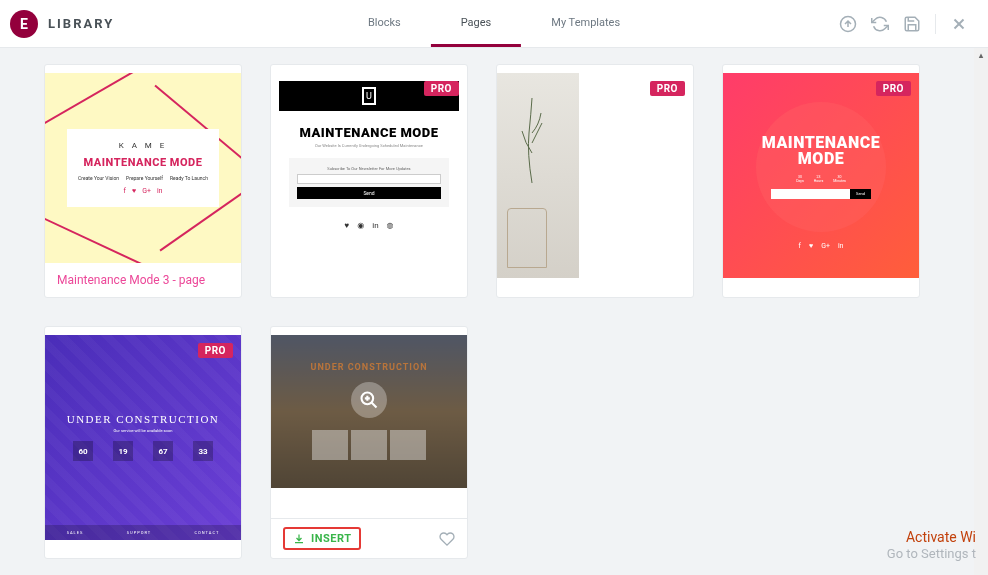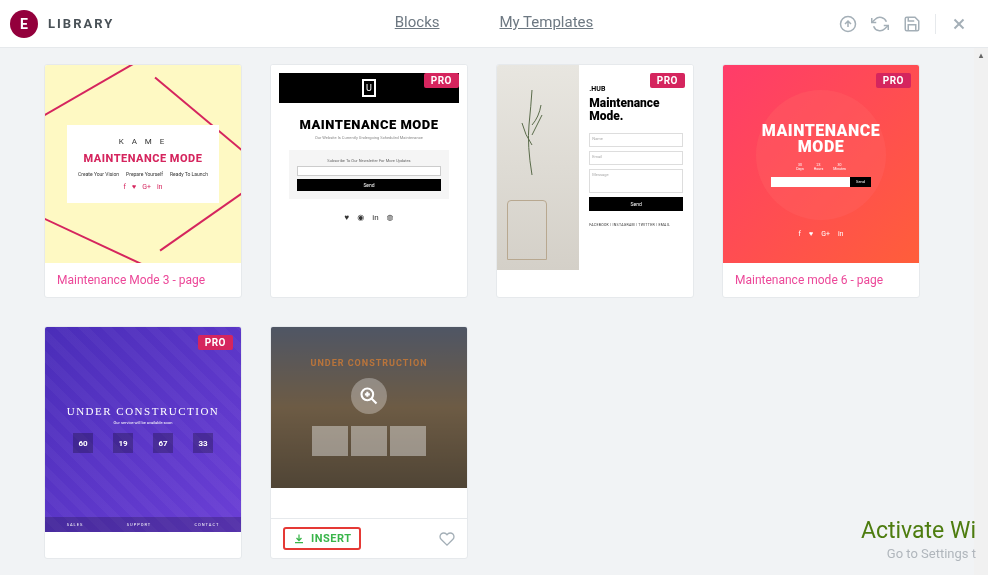--- a/index.html
+++ b/index.html
@@ -3,29 +3,29 @@
 <meta charset="utf-8">
 <style>
 * { box-sizing: border-box; margin: 0; padding: 0; }
 body { font-family: -apple-system, BlinkMacSystemFont, "Segoe UI", Roboto, sans-serif; background: #f1f3f5; width: 988px; height: 575px; overflow: hidden; position: relative; }
 
 .header { background: #fff; height: 48px; display: flex; align-items: center; border-bottom: 1px solid #e6e9ec; position: relative; }
 .logo-area { display: flex; align-items: center; gap: 10px; padding-left: 10px; }
 .logo-circle { width: 28px; height: 28px; background: #93003c; border-radius: 50%; display: flex; align-items: center; justify-content: center; color: #fff; font-weight: bold; font-size: 14px; }
 .logo-text { font-weight: 700; letter-spacing: 2px; font-size: 13px; color: #495157; }
 .tabs { position: absolute; left: 50%; transform: translateX(-50%); display: flex; height: 100%; }
-.tab { padding: 0 30px; display: flex; align-items: center; font-size: 15px; color: #6d7882; cursor: pointer; border-bottom: 3px solid transparent; text-decoration: underline; }
+.tab { padding: 0 30px; display: flex; align-items: center; font-size: 11px; color: #6d7882; cursor: pointer; border-bottom: 3px solid transparent; }
 .tab.active { color: #495157; border-bottom-color: #93003c; }
 .header-actions { margin-left: auto; display: flex; align-items: center; gap: 14px; padding-right: 20px; color: #a4afb7; }
 .header-icon { cursor: pointer; display: inline-flex; }
 .divider { width: 1px; height: 20px; background: #e6e9ec; }
 
 .content { padding: 16px 44px; display: grid; grid-template-columns: repeat(4, 198px); gap: 28px; overflow-y: auto; height: calc(100% - 48px); }
 .card { background: #fff; border: 1px solid #e6e9ec; border-radius: 3px; overflow: hidden; display: flex; flex-direction: column; }
-.preview { height: 205px; position: relative; overflow: hidden; }
+.preview { height: 205px; position: relative; overflow: hidden; margin-top: 8px; }
 .card-title { padding: 10px 12px; font-size: 12px; color: #ec4899; }
 .pro-badge { position: absolute; top: 8px; right: 8px; background: #d5255e; color: #fff; font-size: 10px; font-weight: 700; padding: 2px 7px; border-radius: 2px; letter-spacing: 0.5px; }
 
 
 .pv1 { background: #fef9c3; position: relative; display: flex; align-items: center; justify-content: center; }
 .pv1::before, .pv1::after { content: ""; position: absolute; background: #d5255e; }
 .pv1 .red-line { position: absolute; background: #d5255e; }
 .pv1-white { background: #fff; width: 78%; padding: 12px 8px; text-align: center; z-index: 2; position: relative; }
 .pv1-logo { font-size: 8px; letter-spacing: 3px; color: #333; }
 .pv1-title { color: #d5255e; font-size: 11px; font-weight: 800; letter-spacing: 0.5px; margin: 6px 0; }
@@ -84,34 +84,35 @@
 .pv6-mag { width: 36px; height: 36px; border-radius: 50%; background: rgba(255,255,255,0.3); display: flex; align-items: center; justify-content: center; margin-top: 10px; color: #fff; }
 .pv6-boxes { display: flex; gap: 3px; margin-top: 12px; opacity: 0.5; }
 .pv6-boxes > div { width: 36px; height: 30px; background: rgba(240,240,240,0.85); }
 .card-footer { display: flex; align-items: center; padding: 8px 12px; border-top: 1px solid #e6e9ec; margin-top: 30px; }
 .insert-btn { color: #39b54a; font-size: 11px; font-weight: 700; display: flex; align-items: center; gap: 6px; cursor: pointer; border: 2px solid #e53935; padding: 3px 8px; border-radius: 3px; letter-spacing: 0.5px; }
 .heart { margin-left: auto; color: #a4afb7; cursor: pointer; }
 
 .scrollbar { position: absolute; right: 0; top: 48px; width: 14px; bottom: 0; background: #f1f1f1; }
 .scroll-arrow { height: 14px; display: flex; align-items: center; justify-content: center; color: #666; font-size: 9px; }
 .watermark { position: absolute; right: 12px; bottom: 12px; color: #b0b6bc; font-size: 13px; text-align: right; line-height: 1.3; }
-.watermark .w1 { font-size: 23px; color: #4d7c0f; }
+.watermark .w1 { font-size: 14px; color: #c2410c; }
 
 svg { display: block; }
 </style>
 </head>
 <body>
 
 <div class="header">
   <div class="logo-area">
     <div class="logo-circle">E</div>
     <div class="logo-text">LIBRARY</div>
   </div>
   <div class="tabs">
     <div class="tab">Blocks</div>
+    <div class="tab active">Pages</div>
     <div class="tab">My Templates</div>
   </div>
   <div class="header-actions">
     <span class="header-icon">
       <svg width="18" height="18" viewBox="0 0 24 24" fill="none" stroke="currentColor" stroke-width="2">
           <circle cx="12" cy="12" r="10"></circle>
           <path d="M12 16V8m-4 4l4-4 4 4"></path>
         </svg>
     </span>
     <span class="header-icon">
@@ -187,29 +188,20 @@
   </div>
 
   <div class="card">
     <div class="preview pv3">
       <div class="pro-badge">PRO</div>
       <div class="pv3-left">
         <svg class="pv3-plant" viewBox="0 0 30 90">
             <path d="M15 90 Q10 60 12 40 Q14 20 15 5 M15 50 Q20 40 25 30 M15 60 Q8 50 5 38 M15 40 Q22 32 24 20" stroke="#5a6b4a" stroke-width="1" fill="none"></path>
           </svg>
         <div class="pv3-chair"></div>
-      </div>
-      <div class="pv3-right">
-        <div class="pv3-hub">.HUB</div>
-        <div class="pv3-title">Maintenance Mode.</div>
-        <div class="pv3-input">Name</div>
-        <div class="pv3-input">Email</div>
-        <div class="pv3-input" style="height:24px">Message</div>
-        <div class="pv3-btn">Send</div>
-        <div class="pv3-foot">FACEBOOK | INSTAGRAM | TWITTER | EMAIL</div>
       </div>
     </div>
   </div>
 
   <div class="card">
     <div class="preview pv4">
       <div class="pro-badge">PRO</div>
       <div class="pv4-circle">
         <div class="pv4-title">MAINTENANCE MODE</div>
         <div class="pv4-timers">
@@ -231,21 +223,20 @@
             <div class="pv4-btn">Send</div>
           </div>
       </div>
       <div class="pv4-social">
           <span>f</span>
           <span>♥</span>
           <span>G+</span>
           <span>in</span>
         </div>
     </div>
-    <div class="card-title">Maintenance mode 6 - page</div>
   </div>
 
   <div class="card">
     <div class="preview pv5">
       <div class="pro-badge">PRO</div>
       <div class="pv5-title">UNDER CONSTRUCTION</div>
       <div class="pv5-sub">Our service will be available soon</div>
       <div class="pv5-timers">
         <div>60</div>
         <div>19</div>

